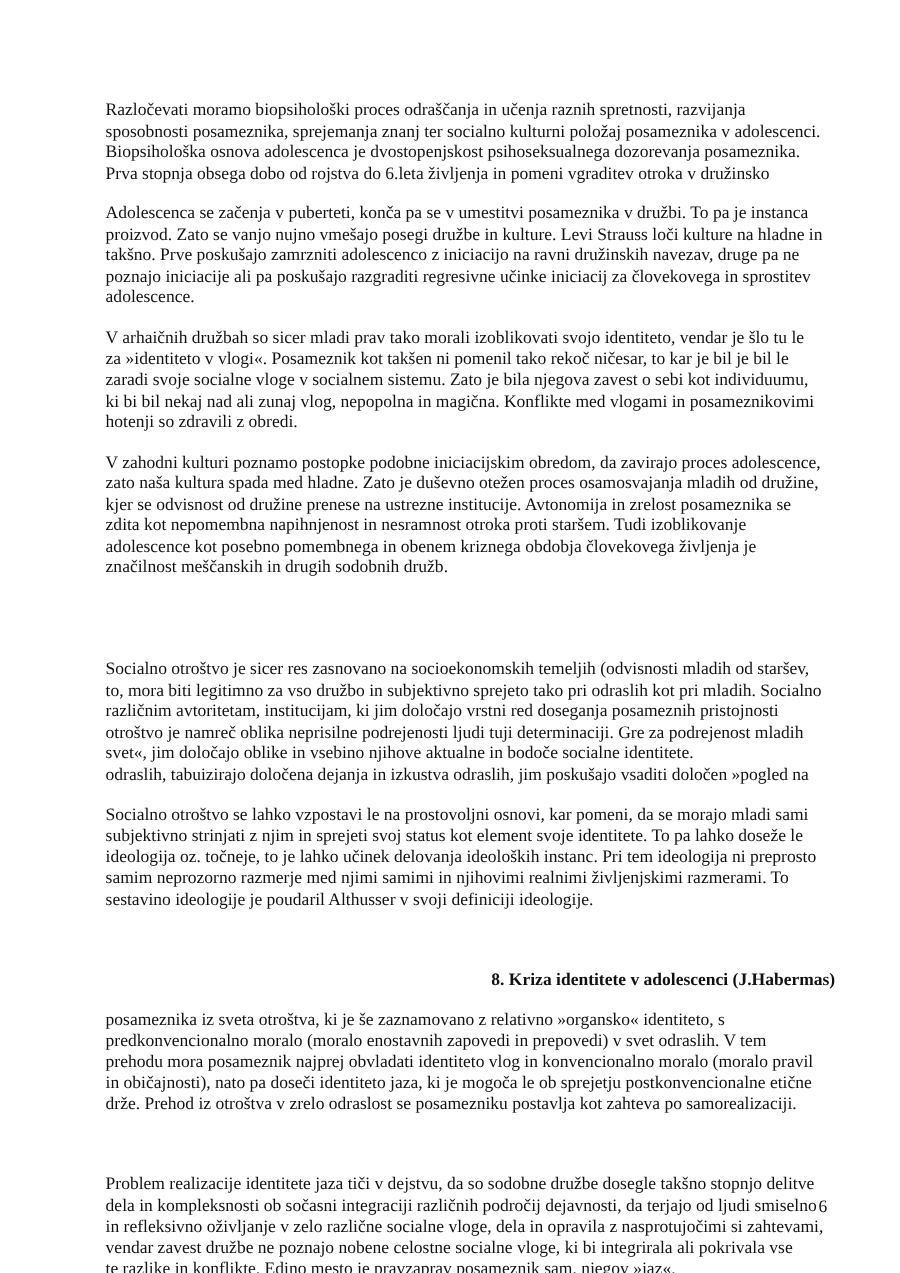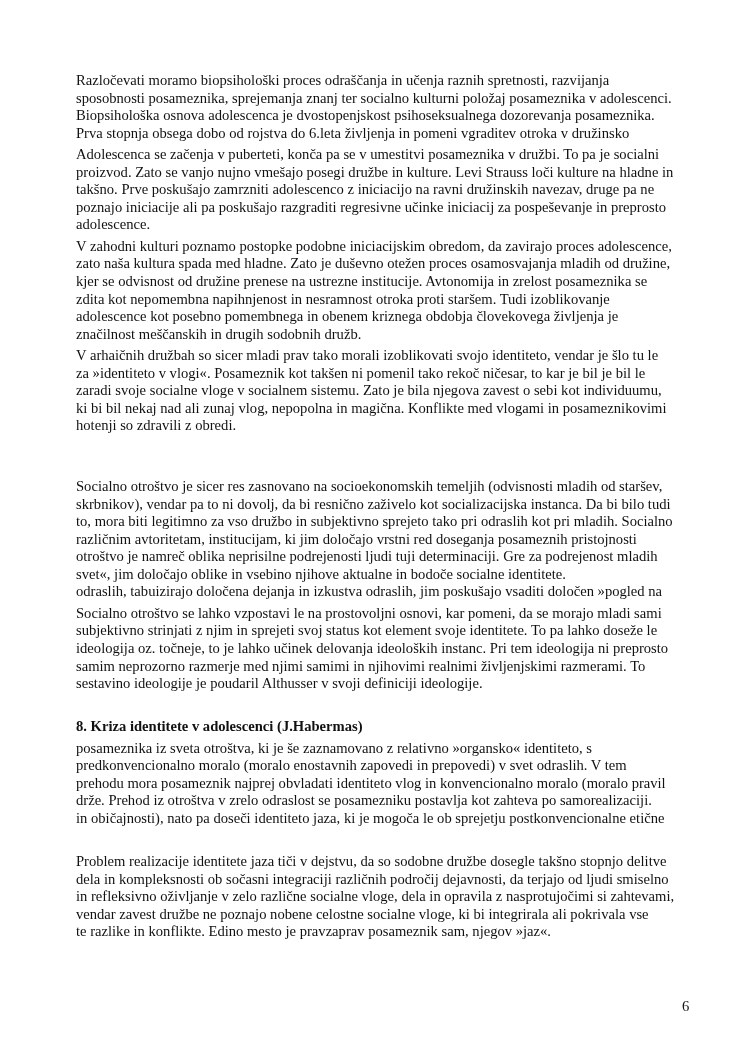--- a/index.html
+++ b/index.html
@@ -2,67 +2,66 @@
 <html><head>
 <meta charset="utf-8">
 <style>
   html, body { margin: 0; padding: 0; background: #ffffff; }
   body { width: 750px; height: 1061px; position: relative; overflow: hidden; }
   .page {
     position: absolute; left: 72px; top: 68px; width: 640px;
     font-family: "Liberation Serif", "DejaVu Serif", serif;
     font-size: 14.6px; line-height: 17.55px; color: #111;
   }
-  .para { margin: 4px; }
+  .para { margin: 16px; }
   .line { display: block; white-space: nowrap; }
   .gap { height: 17.55px; }
-  .heading { font-weight: bold; }
+  .heading { font-weight: bold; text-align: right; }
   .page-number {
     position: absolute; left: 682px; top: 998px;
     font-family: "Liberation Serif", "DejaVu Serif", serif;
     font-size: 14.6px; color: #111;
   }
 </style>
 </head>
 <body>
 
 <div class="page" id="doc">
     <div class="para">
       <span class="line">Razločevati moramo biopsihološki proces odraščanja in učenja raznih spretnosti, razvijanja</span>
       <span class="line">sposobnosti posameznika, sprejemanja znanj ter socialno kulturni položaj posameznika v adolescenci.</span>
       <span class="line">Biopsihološka osnova adolescenca je dvostopenjskost psihoseksualnega dozorevanja posameznika.</span>
       <span class="line">Prva stopnja obsega dobo od rojstva do 6.leta življenja in pomeni vgraditev otroka v družinsko</span>
     </div>
     <div class="para">
-      <span class="line">Adolescenca se začenja v puberteti, konča pa se v umestitvi posameznika v družbi. To pa je socialni</span>
+      <span class="line">Adolescenca se začenja v puberteti, konča pa se v umestitvi posameznika v družbi. To pa je instanca</span>
       <span class="line">proizvod. Zato se vanjo nujno vmešajo posegi družbe in kulture. Levi Strauss loči kulture na hladne in</span>
       <span class="line">takšno. Prve poskušajo zamrzniti adolescenco z iniciacijo na ravni družinskih navezav, druge pa ne</span>
-      <span class="line">poznajo iniciacije ali pa poskušajo razgraditi regresivne učinke iniciacij za pospeševanje in preprosto</span>
+      <span class="line">poznajo iniciacije ali pa poskušajo razgraditi regresivne učinke iniciacij za človekovega in sprostitev</span>
       <span class="line">adolescence.</span>
+    </div>
+    <div class="para">
+      <span class="line">V arhaičnih družbah so sicer mladi prav tako morali izoblikovati svojo identiteto, vendar je šlo tu le</span>
+      <span class="line">za »identiteto v vlogi«. Posameznik kot takšen ni pomenil tako rekoč ničesar, to kar je bil je bil le</span>
+      <span class="line">zaradi svoje socialne vloge v socialnem sistemu. Zato je bila njegova zavest o sebi kot individuumu,</span>
+      <span class="line">ki bi bil nekaj nad ali zunaj vlog, nepopolna in magična. Konflikte med vlogami in posameznikovimi</span>
+      <span class="line">hotenji so zdravili z obredi.</span>
     </div>
     <div class="para">
       <span class="line">V zahodni kulturi poznamo postopke podobne iniciacijskim obredom, da zavirajo proces adolescence,</span>
       <span class="line">zato naša kultura spada med hladne. Zato je duševno otežen proces osamosvajanja mladih od družine,</span>
       <span class="line">kjer se odvisnost od družine prenese na ustrezne institucije. Avtonomija in zrelost posameznika se</span>
       <span class="line">zdita kot nepomembna napihnjenost in nesramnost otroka proti staršem. Tudi izoblikovanje</span>
       <span class="line">adolescence kot posebno pomembnega in obenem kriznega obdobja človekovega življenja je</span>
       <span class="line">značilnost meščanskih in drugih sodobnih družb.</span>
     </div>
-    <div class="para">
-      <span class="line">V arhaičnih družbah so sicer mladi prav tako morali izoblikovati svojo identiteto, vendar je šlo tu le</span>
-      <span class="line">za »identiteto v vlogi«. Posameznik kot takšen ni pomenil tako rekoč ničesar, to kar je bil je bil le</span>
-      <span class="line">zaradi svoje socialne vloge v socialnem sistemu. Zato je bila njegova zavest o sebi kot individuumu,</span>
-      <span class="line">ki bi bil nekaj nad ali zunaj vlog, nepopolna in magična. Konflikte med vlogami in posameznikovimi</span>
-      <span class="line">hotenji so zdravili z obredi.</span>
-    </div>
     <div class="gap"></div>
     <div class="gap"></div>
     <div class="para">
       <span class="line">Socialno otroštvo je sicer res zasnovano na socioekonomskih temeljih (odvisnosti mladih od staršev,</span>
-      <span class="line">skrbnikov), vendar pa to ni dovolj, da bi resnično zaživelo kot socializacijska instanca. Da bi bilo tudi</span>
       <span class="line">to, mora biti legitimno za vso družbo in subjektivno sprejeto tako pri odraslih kot pri mladih. Socialno</span>
       <span class="line">različnim avtoritetam, institucijam, ki jim določajo vrstni red doseganja posameznih pristojnosti</span>
       <span class="line">otroštvo je namreč oblika neprisilne podrejenosti ljudi tuji determinaciji. Gre za podrejenost mladih</span>
       <span class="line">svet«, jim določajo oblike in vsebino njihove aktualne in bodoče socialne identitete.</span>
       <span class="line">odraslih, tabuizirajo določena dejanja in izkustva odraslih, jim poskušajo vsaditi določen »pogled na</span>
     </div>
     <div class="para">
       <span class="line">Socialno otroštvo se lahko vzpostavi le na prostovoljni osnovi, kar pomeni, da se morajo mladi sami</span>
       <span class="line">subjektivno strinjati z njim in sprejeti svoj status kot element svoje identitete. To pa lahko doseže le</span>
       <span class="line">ideologija oz. točneje, to je lahko učinek delovanja ideoloških instanc. Pri tem ideologija ni preprosto</span>
@@ -70,22 +69,22 @@
       <span class="line">sestavino ideologije je poudaril Althusser v svoji definiciji ideologije.</span>
     </div>
     <div class="gap"></div>
     <div class="para heading">
       <span class="line">8. Kriza identitete v adolescenci (J.Habermas)</span>
     </div>
     <div class="para">
       <span class="line">posameznika iz sveta otroštva, ki je še zaznamovano z relativno »organsko« identiteto, s</span>
       <span class="line">predkonvencionalno moralo (moralo enostavnih zapovedi in prepovedi) v svet odraslih. V tem</span>
       <span class="line">prehodu mora posameznik najprej obvladati identiteto vlog in konvencionalno moralo (moralo pravil</span>
+      <span class="line">in običajnosti), nato pa doseči identiteto jaza, ki je mogoča le ob sprejetju postkonvencionalne etične</span>
       <span class="line">drže. Prehod iz otroštva v zrelo odraslost se posamezniku postavlja kot zahteva po samorealizaciji.</span>
-      <span class="line">in običajnosti), nato pa doseči identiteto jaza, ki je mogoča le ob sprejetju postkonvencionalne etične</span>
     </div>
     <div class="gap"></div>
     <div class="para">
       <span class="line">Problem realizacije identitete jaza tiči v dejstvu, da so sodobne družbe dosegle takšno stopnjo delitve</span>
       <span class="line">dela in kompleksnosti ob sočasni integraciji različnih področij dejavnosti, da terjajo od ljudi  smiselno</span>
       <span class="line">in refleksivno oživljanje v zelo različne socialne vloge, dela in opravila z nasprotujočimi si zahtevami,</span>
       <span class="line">vendar zavest družbe ne poznajo nobene celostne socialne vloge, ki bi integrirala ali pokrivala vse</span>
       <span class="line">te razlike in konflikte. Edino mesto je pravzaprav posameznik sam, njegov »jaz«.</span>
     </div>
   </div>

